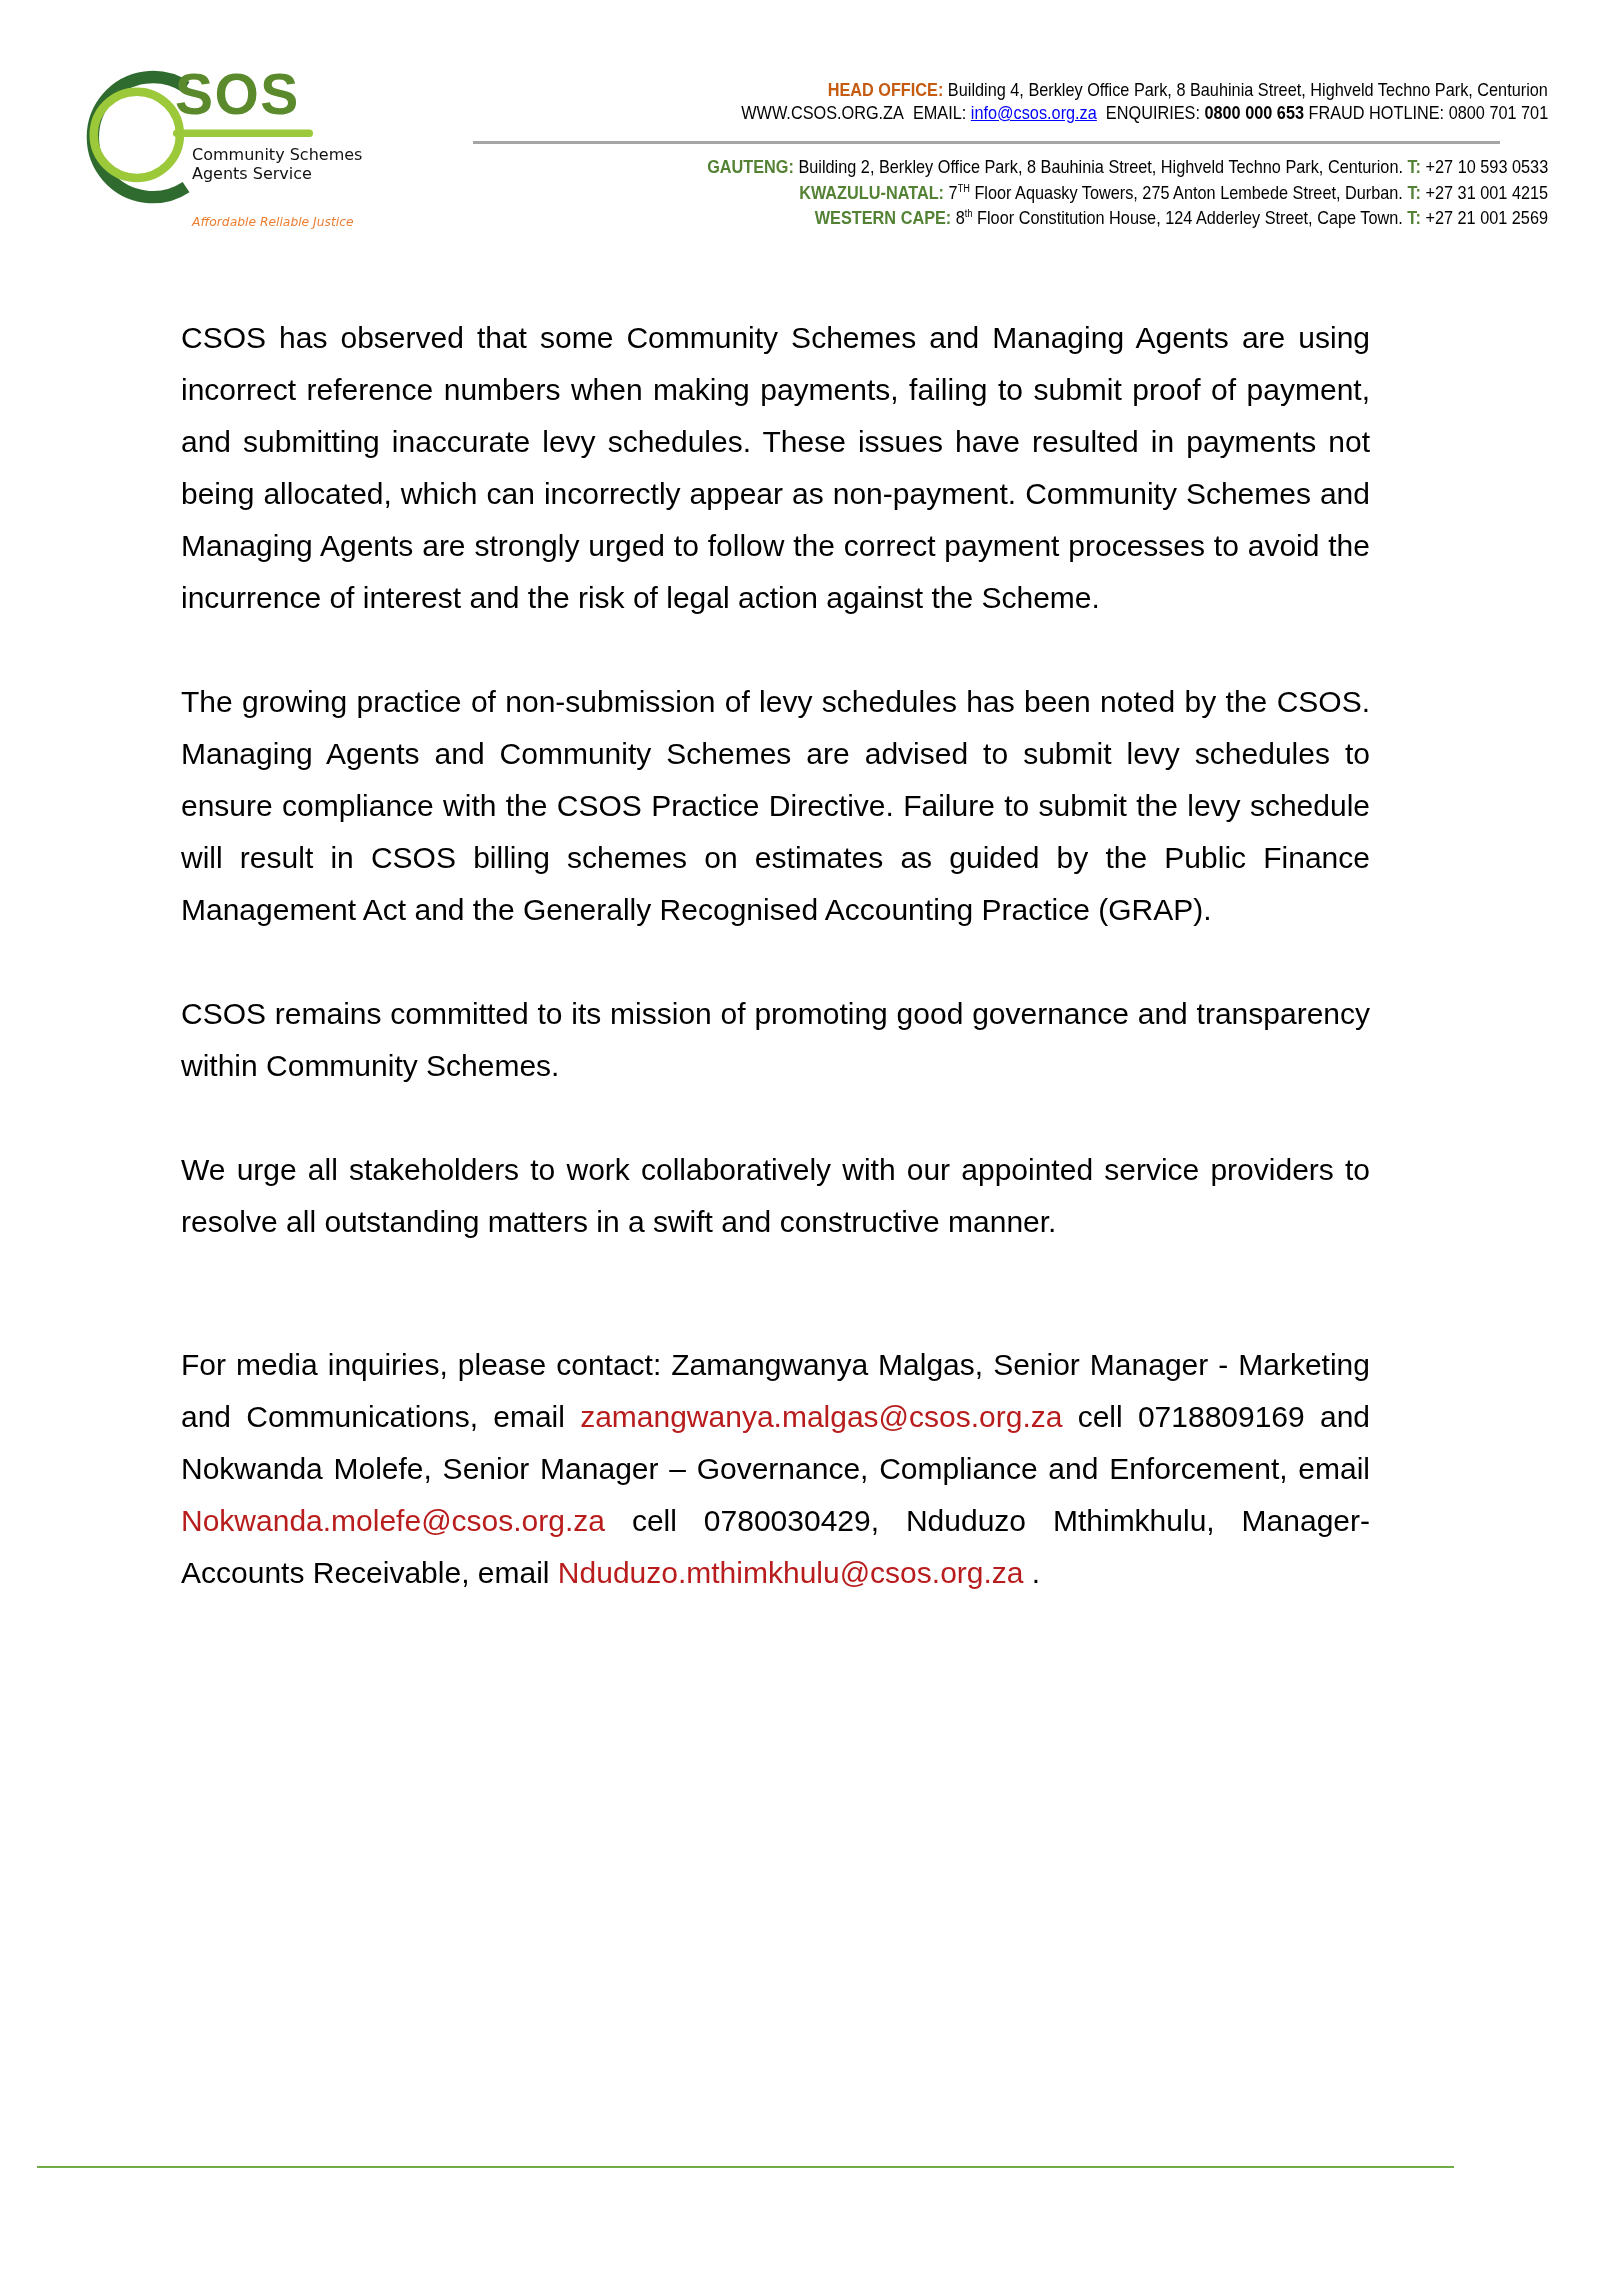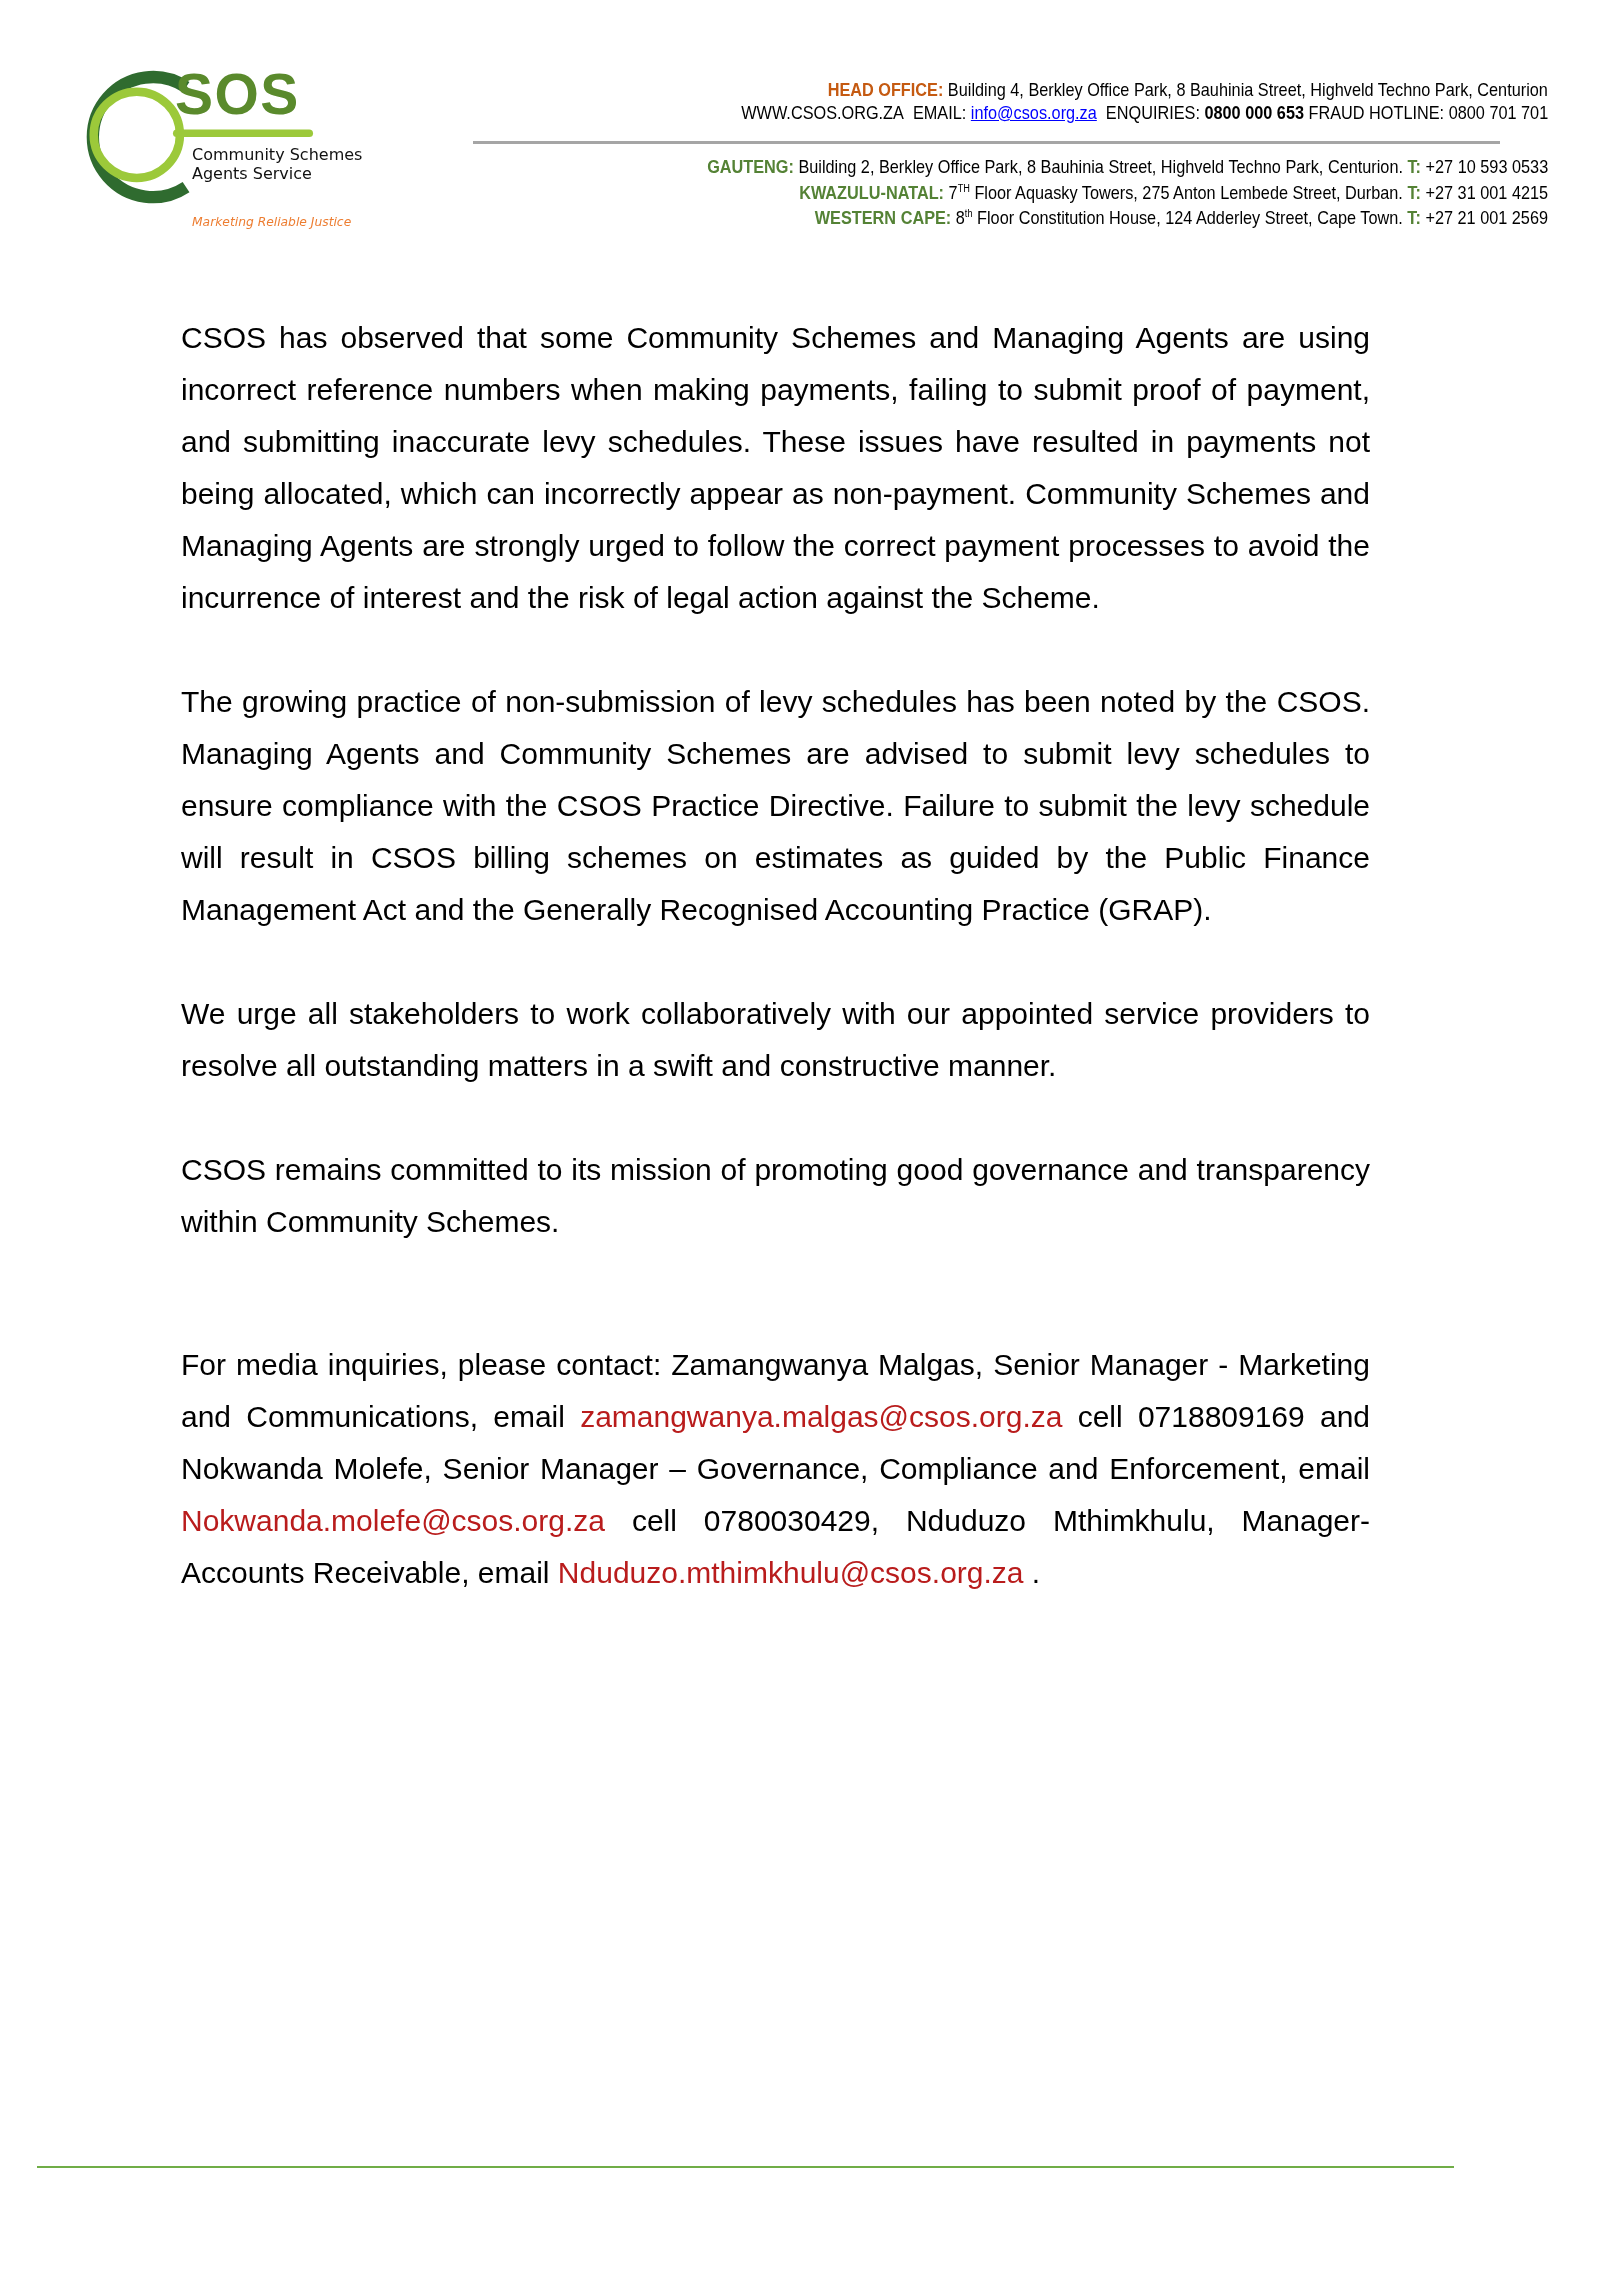--- a/index.html
+++ b/index.html
@@ -57,21 +57,21 @@
 
     <path d="M152 30 A78 78 0 1 0 152 160" fill="none" stroke="#2f6b2f" stroke-width="16" stroke-linecap="butt"></path>
 
     <circle cx="88" cy="92" r="56" fill="none" stroke="#9cc93a" stroke-width="11"></circle>
 
     <line x1="140" y1="90" x2="312" y2="90" stroke="#9cc93a" stroke-width="10" stroke-linecap="round"></line>
   </svg>
   <div class="logo-wordmark">SOS</div>
   <div class="logo-line" style="top:82px">Community Schemes</div>
   <div class="logo-line" style="top:101px">Agents Service</div>
-  <div class="logo-tagline">Marketing Reliable Justice</div>
+  <div class="logo-tagline">Affordable Reliable Justice</div>
 </div>
 
 <div class="hdr" style="top:79px">
   <span class="lbl-orange">HEAD OFFICE:</span><span> Building 4, Berkley Office Park, 8 Bauhinia Street, Highveld Techno Park, Centurion</span>
 </div>
 
 <div class="hdr" style="top:102px">
   <span>WWW.CSOS.ORG.ZA</span>&nbsp;&nbsp;<span>EMAIL:</span>
   <span class="link">info@csos.org.za</span>&nbsp;&nbsp;<span>ENQUIRIES:</span>
   <span class="bold">0800 000 653</span>
@@ -89,19 +89,19 @@
   <span class="lbl-green">KWAZULU-NATAL:</span><span> 7</span><sup>TH</sup><span> Floor Aquasky Towers, 275 Anton Lembede Street, Durban. </span><span class="lbl-green">T:</span><span> +27 31 001 4215</span>
 </div>
 
 <div class="hdr" style="top:207px">
   <span class="lbl-green">WESTERN CAPE:</span><span> 8</span><sup>th</sup><span> Floor Constitution House, 124 Adderley Street, Cape Town. </span><span class="lbl-green">T:</span><span> +27 21 001 2569</span>
 </div>
 
 <div id="body-content" class="abs">
   <p class="para">CSOS has observed that some Community Schemes and Managing Agents are using incorrect reference numbers when making payments, failing to submit proof of payment, and submitting inaccurate levy schedules. These issues have resulted in payments not being allocated, which can incorrectly appear as non-payment. Community Schemes and Managing Agents are strongly urged to follow the correct payment processes to avoid the incurrence of interest and the risk of legal action against the Scheme.</p>
   <p class="para">The growing practice of non-submission of levy schedules has been noted by the CSOS. Managing Agents and Community Schemes are advised to submit levy schedules to ensure compliance with the CSOS Practice Directive. Failure to submit the levy schedule will result in CSOS billing schemes on estimates as guided by the Public Finance Management Act and the Generally Recognised Accounting Practice (GRAP).</p>
+  <p class="para">CSOS remains committed to its mission of promoting good governance and transparency within Community Schemes.</p>
   <p class="para">We urge all stakeholders to work collaboratively with our appointed service providers to resolve all outstanding matters in a swift and constructive manner.</p>
-  <p class="para">CSOS remains committed to its mission of promoting good governance and transparency within Community Schemes.</p>
   <p class="para gap2"><span>For media inquiries, please contact: Zamangwanya Malgas, Senior Manager - Marketing and Communications, email </span><span class="link">zamangwanya.malgas@csos.org.za</span><span> cell 0718809169 and Nokwanda Molefe, Senior Manager – Governance, Compliance and Enforcement,  email </span><span class="link">Nokwanda.molefe@csos.org.za</span><span> cell 0780030429, Nduduzo Mthimkhulu, Manager-Accounts Receivable, email </span><span class="link">Nduduzo.mthimkhulu@csos.org.za</span><span> .</span></p>
 </div>
 
 <div id="footer-rule" class="abs"></div>
 
 
 </body></html>

